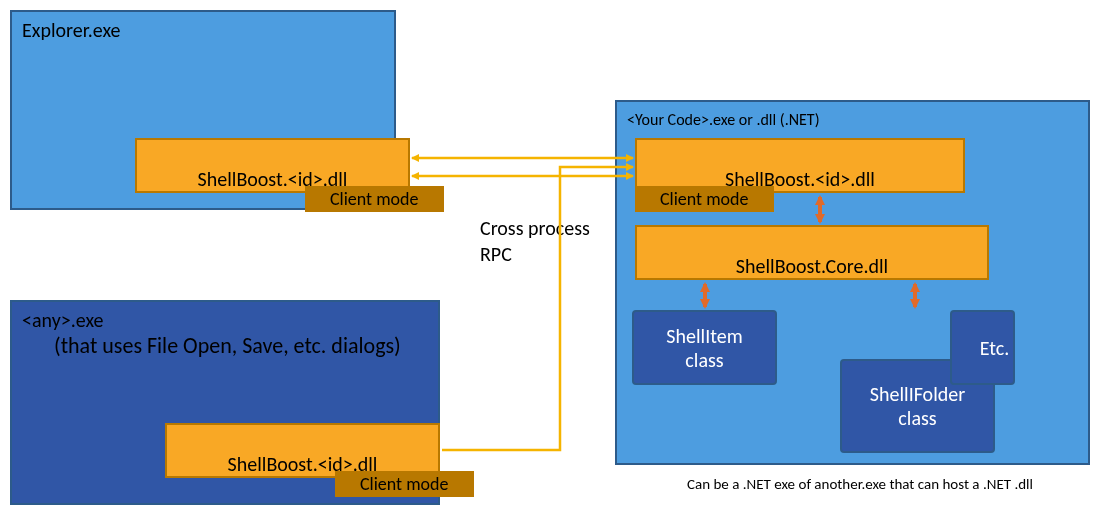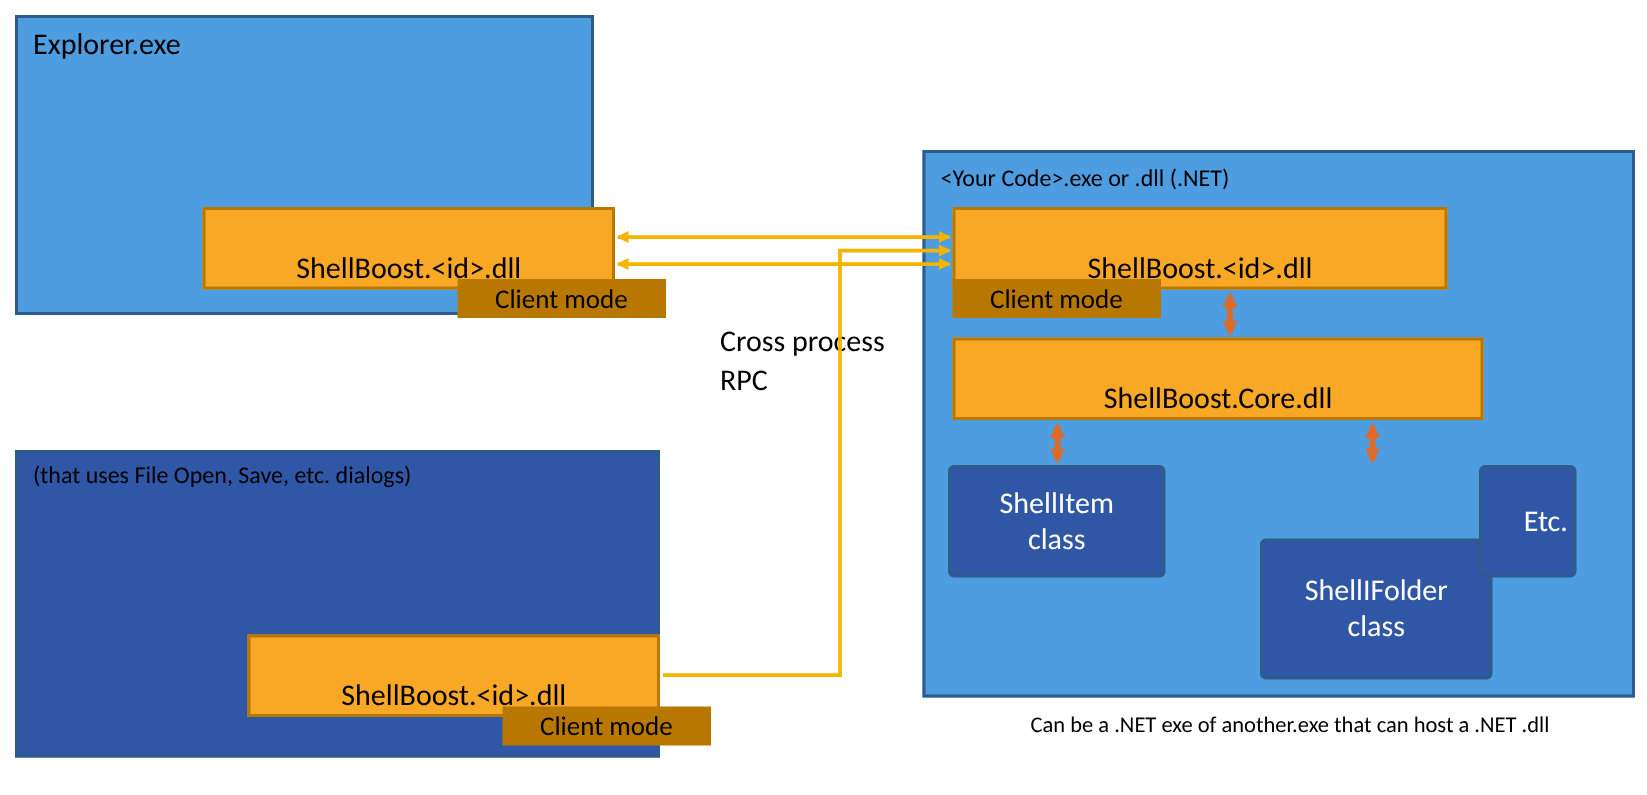--- a/index.html
+++ b/index.html
@@ -37,21 +37,22 @@
     position: absolute;
     left: 615px; top: 100px;
     width: 475px; height: 365px;
     background: #4d9de0;
     border: 2px solid #2d5b8a;
     padding: 8px 10px;
     font-size: 16px;
     color: #000;
   }
   .box-any-sub {
-    font-size: 16px;
+    font-size: 22px;
+    margin-left: 32px;
   }
   .dll-box {
     position: absolute;
     background: #f9a825;
     border: 2px solid #b87800;
     color: #000000;
     font-size: 20px;
     display: flex;
     align-items: flex-end;
     justify-content: center;
@@ -104,20 +105,21 @@
 <div class="box-explorer">
   <div>Explorer.exe</div>
 </div>
 
 <div class="dll-box" style="left:135px; top:138px; width:275px; height:55px;">
   <span>ShellBoost.&lt;id&gt;.dll</span>
 </div>
 <div class="mode-tag" style="left:305px; top:186px;">Client mode</div>
 
 <div class="box-any">
+  <div>&lt;any&gt;.exe</div>
   <div class="box-any-sub">(that uses File Open, Save, etc. dialogs)</div>
 </div>
 
 <div class="dll-box" style="left:165px; top:423px; width:275px; height:55px;">
   <span>ShellBoost.&lt;id&gt;.dll</span>
 </div>
 <div class="mode-tag" style="left:335px; top:471px;">Client mode</div>
 
 <div class="box-yourcode">
   <div>&lt;Your Code&gt;.exe or .dll (.NET)</div>
@@ -129,21 +131,21 @@
 <div class="mode-tag" style="left:635px; top:186px;">Client mode</div>
 
 <div class="dll-box" style="left:635px; top:225px; width:354px; height:55px;">
   <span>ShellBoost.Core.dll</span>
 </div>
 
 <div class="class-chip" style="left:632px; top:310px; width:145px; height:75px; white-space:pre;">ShellItem
 class</div>
 <div class="class-chip" style="left:840px; top:312px; width:155px; height:94px; white-space:pre;margin-top:47px;">ShellIFolder
 class</div>
-<div class="class-chip" style="left:986px; top:310px; width:65px; height:75px;padding-left:24px;">Etc.</div>
+<div class="class-chip" style="left:950px; top:310px; width:65px; height:75px;padding-left:24px;">Etc.</div>
 
 <div class="footnote">Can be a .NET exe of another.exe that can host a .NET .dll</div>
 
 <div class="rpc-label" style="white-space:pre;">Cross process
 RPC</div>
 
 <svg class="arrows">
   <defs>
     <marker id="arrY" markerWidth="8" markerHeight="8" refX="7" refY="4" orient="auto" markerUnits="userSpaceOnUse">
       <path d="M0,0 L8,4 L0,8 Z" fill="#f5b400"></path>

